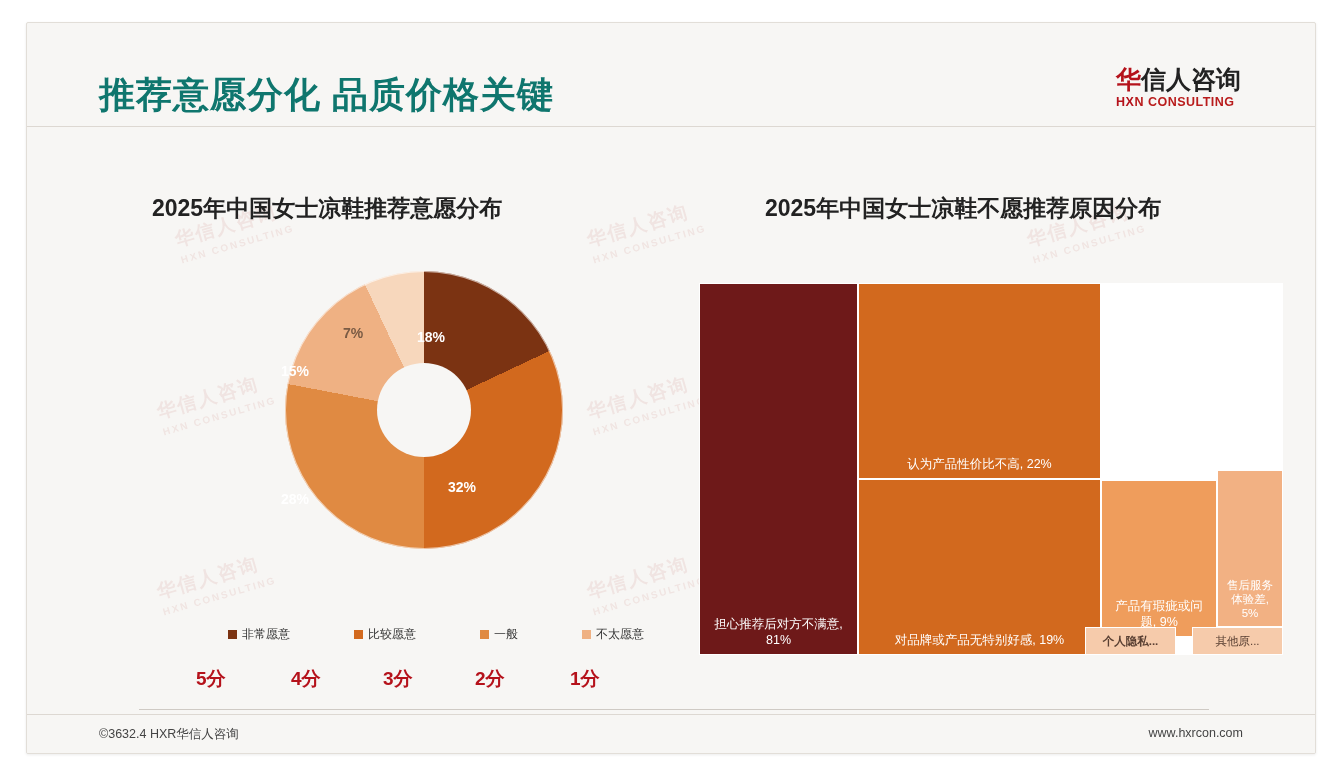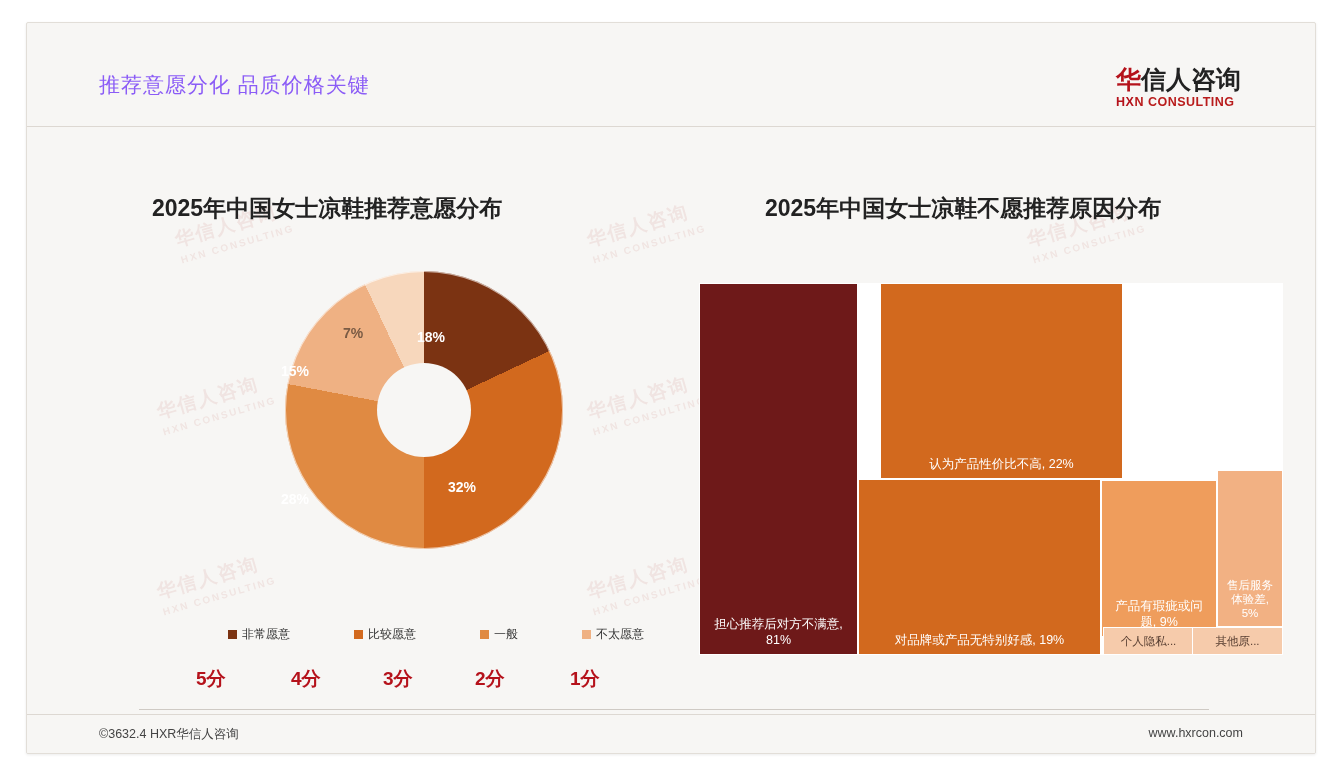--- a/index.html
+++ b/index.html
@@ -33,23 +33,23 @@
     left: 0; top: 0;
     width: 100%;
     height: 104px;
     border-bottom: 1px solid #ddd8d2;
     box-sizing: border-box;
   }
   .slide-title {
     position: absolute;
     left: 72px;
     top: 48px;
-    font-size: 21px;
-    font-weight: normal;
-    color: #8b5cf6;
+    font-size: 36px;
+    font-weight: bold;
+    color: #0f766e;
     letter-spacing: 1px;
     white-space: nowrap;
   }
   .logo {
     position: absolute;
     right: 47px;
     top: 42px;
     width: 152px;
     text-align: left;
   }
@@ -333,38 +333,38 @@
     </div>
 
     <div class="panel-title" id="tree-title">2025年中国女士凉鞋不愿推荐原因分布</div>
 
     <div class="treemap">
 
       <div class="tm-cell" style="left:0; top:0; width:159px; height:372px; background:#6e1919;">
         <div class="tm-label">担心推荐后对方不满意, 81%</div>
       </div>
 
-      <div class="tm-cell" style="left:159px; top:0; width:243px; height:196px; background:#d2691e;margin-left:22px;">
+      <div class="tm-cell" style="left:159px; top:0; width:243px; height:196px; background:#d2691e;">
         <div class="tm-label">认为产品性价比不高, 22%</div>
       </div>
 
       <div class="tm-cell" style="left:159px; top:196px; width:243px; height:176px; background:#d2691e;">
         <div class="tm-label">对品牌或产品无特别好感, 19%</div>
       </div>
 
 
       <div class="tm-cell" style="left:402px; top:197px; width:116px; height:157px; background:#ef9d5c;">
         <div class="tm-label">产品有瑕疵或问题, 9%</div>
       </div>
 
       <div class="tm-cell" style="left:518px; top:187px; width:66px; height:157px; background:#f2b183;">
         <div class="tm-label small">售后服务体验差, 5%</div>
       </div>
 
-      <div class="tm-cell" style="left:404px; top:344px; width:91px; height:28px; background:#f6cbab;">
+      <div class="tm-cell" style="left:386px; top:344px; width:91px; height:28px; background:#f6cbab;font-weight:bold;">
         <div class="tm-label small dark mid">个人隐私...</div>
       </div>
 
       <div class="tm-cell" style="left:493px; top:344px; width:91px; height:28px; background:#f6cbab;">
         <div class="tm-label small dark mid">其他原...</div>
       </div>
     </div>
 
     <div class="source-line"></div>
     <div class="source-text">样本：女士凉鞋行业市场调研样本量N=1230，于2025年11月通过华信人咨询调研获得</div>

